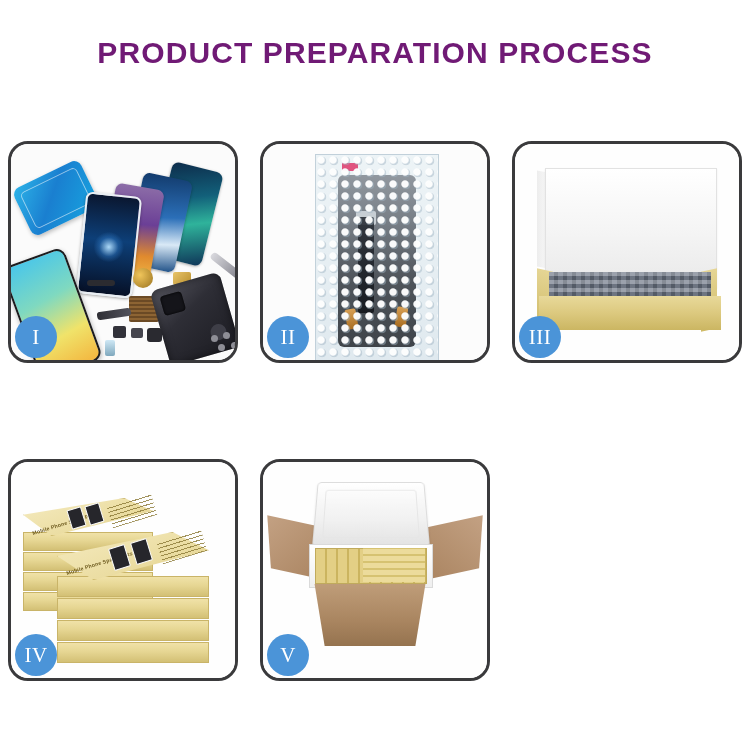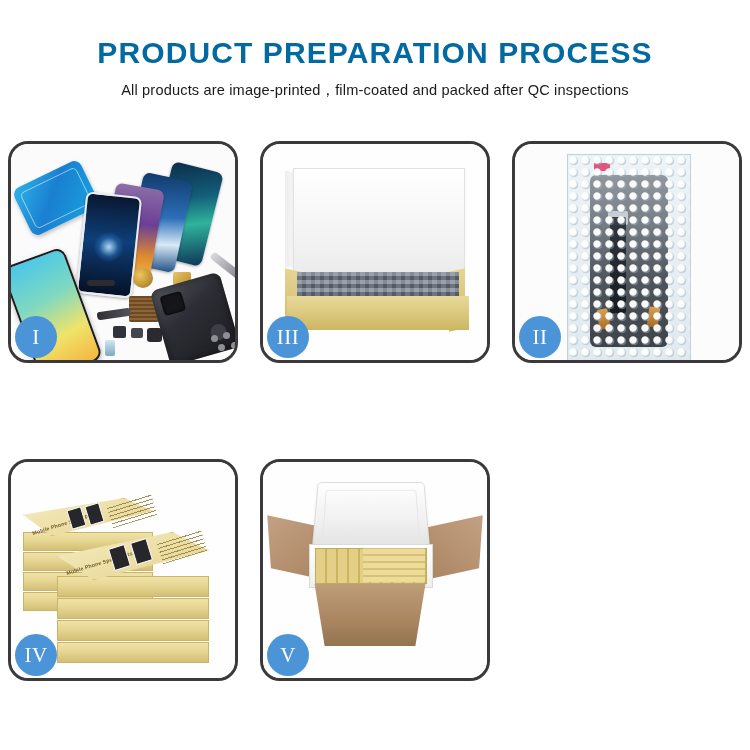--- a/index.html
+++ b/index.html
@@ -16,21 +16,21 @@
   }
 
   
   .header { position: absolute; top: 0; left: 0; width: 750px; text-align: center; }
   .title {
     margin: 0;
     padding-top: 36px;
     font-size: 30px;
     font-weight: bold;
     letter-spacing: 1.1px;
-    color: #0369a1;
+    color: #701a75;
     font-family: "Liberation Sans", sans-serif;
     white-space: nowrap;
   }
   .subtitle {
     margin: 0;
     padding-top: 11px;
     font-size: 14.6px;
     color: #1a1a1a;
     letter-spacing: 0.15px;
     white-space: nowrap;
@@ -357,21 +357,20 @@
     background: rgba(150,118,84,0.45);
   }
 </style>
 </head>
 <body>
 
 <div id="page">
 
   <div class="header">
     <h1 class="title">PRODUCT PREPARATION PROCESS</h1>
-    <p class="subtitle">All products are image-printed，film-coated and packed after QC inspections</p>
   </div>
 
   <div class="grid">
 
     <div class="panel">
       <div class="panel-stage">
         <div class="p1-bg"></div>
         <div class="film-blue"></div>
         <div class="phone-fan">
           <div class="ph ph-a"></div>
@@ -400,52 +399,52 @@
             <i></i>
             <i></i>
             <i></i>
           </div>
       </div>
       <div class="badge">I</div>
     </div>
 
     <div class="panel">
       <div class="panel-stage">
-        <div class="p3-bg"></div>
-        <div class="lid-flap-l"></div>
-        <div class="lid-flap-r"></div>
-        <div class="lid-white"></div>
-        <div class="tray-left-end"></div>
-        <div class="tray-right-end"></div>
-        <div class="tray-foam"></div>
-        <div class="tray-body"></div>
-      </div>
-      <div class="badge">III</div>
-    </div>
-
-    <div class="panel">
-      <div class="panel-stage">
         <div class="p2-bg"></div>
         <div class="bubble-bag">
           <div class="lcd-inner"></div>
           <div class="lcd-conn"></div>
           <div class="lcd-flex"></div>
           <div class="lcd-tabs">
               <i></i>
               <i></i>
             </div>
           <div class="pink-label"></div>
           <div class="bubbles"></div>
         </div>
       </div>
       <div class="badge">II</div>
     </div>
 
     <div class="panel">
       <div class="panel-stage">
+        <div class="p3-bg"></div>
+        <div class="lid-flap-l"></div>
+        <div class="lid-flap-r"></div>
+        <div class="lid-white"></div>
+        <div class="tray-left-end"></div>
+        <div class="tray-right-end"></div>
+        <div class="tray-foam"></div>
+        <div class="tray-body"></div>
+      </div>
+      <div class="badge">III</div>
+    </div>
+
+    <div class="panel">
+      <div class="panel-stage">
         <div class="p4-bg"></div>
         <div class="stack">
 
           <div class="sbox" style="left:6px; top:52px; width:128px; height:17px;"></div>
           <div class="sbox" style="left:6px; top:72px; width:128px; height:17px;"></div>
           <div class="sbox" style="left:6px; top:92px; width:128px; height:17px;"></div>
           <div class="sbox" style="left:6px; top:112px; width:128px; height:17px;"></div>
 
           <div class="sbox-lid" style="left:6px; top:18px; width:128px; height:36px; clip-path: polygon(0 44%, 78% 0, 100% 34%, 22% 100%);"></div>
           <div class="lid-label" style="left:14px; top:40px;">Mobile Phone Spare Parts</div>

